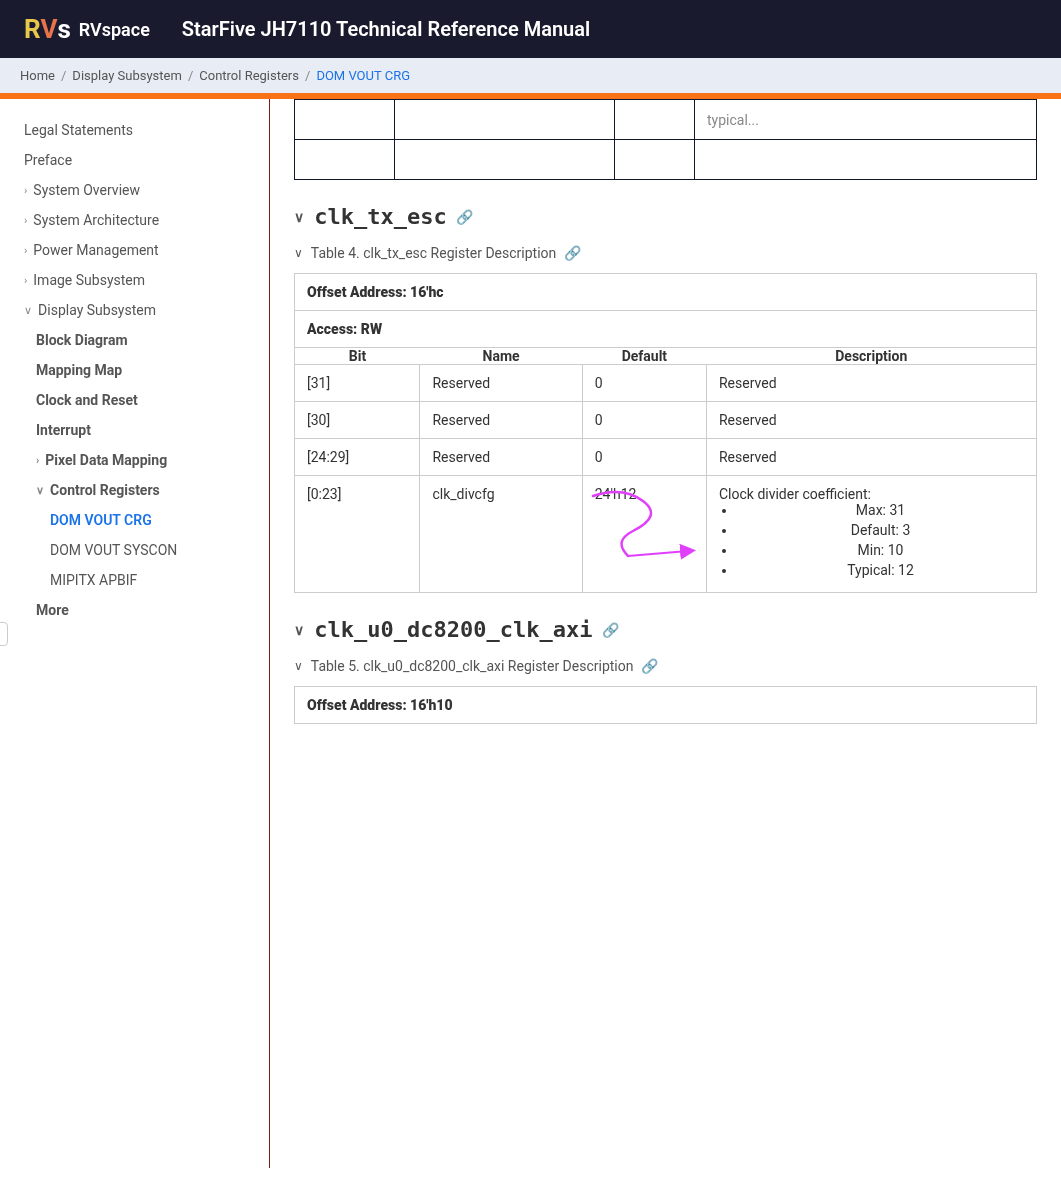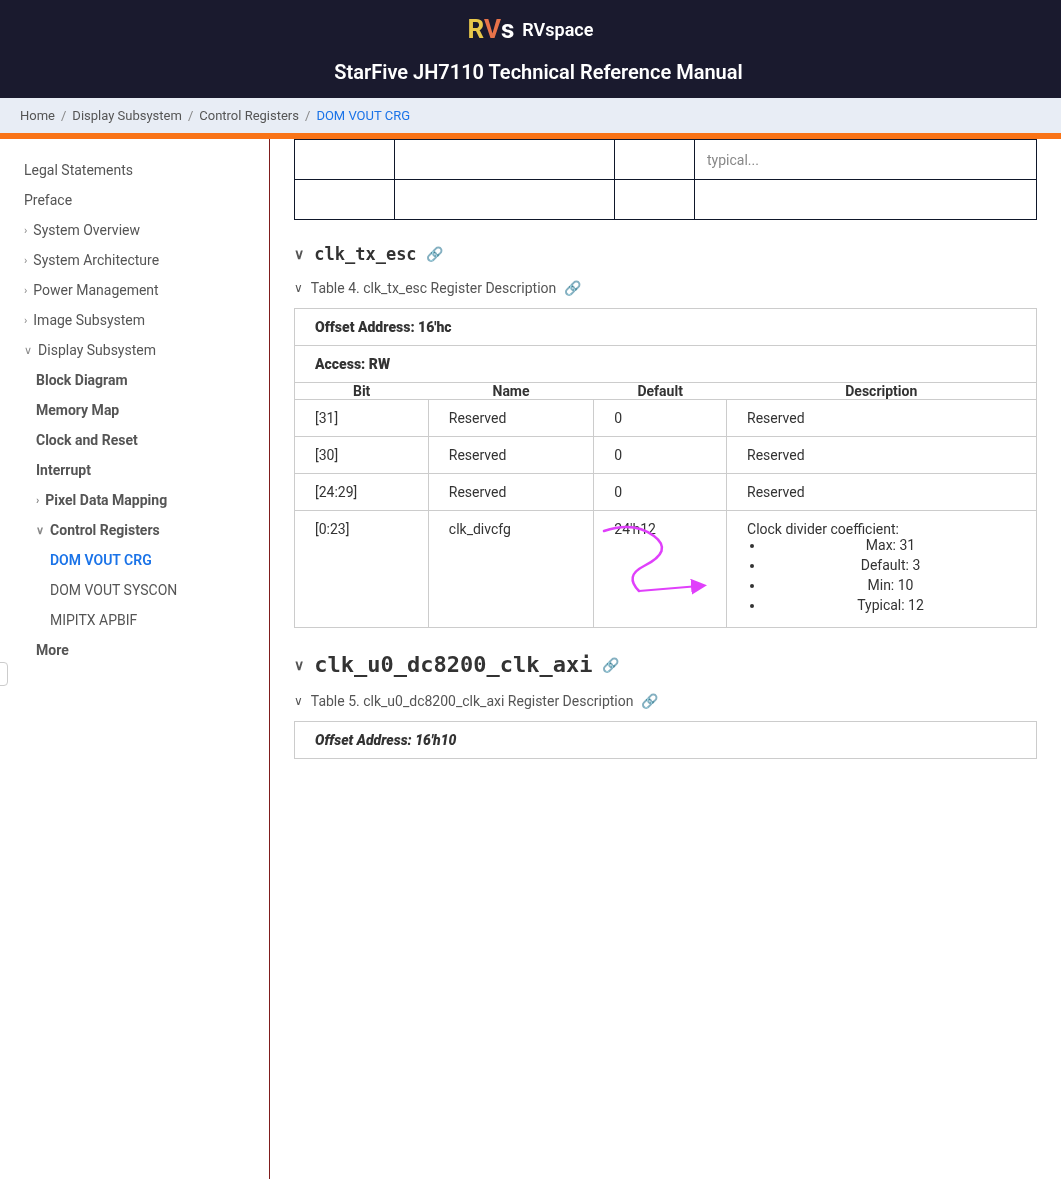--- a/index.html
+++ b/index.html
@@ -6,21 +6,20 @@
     body { font-family: -apple-system, BlinkMacSystemFont, 'Segoe UI', Roboto, sans-serif; font-size: 14px; color: #333; background: #fff; }
 
     
     .header {
       background: #1a1a2e;
       color: white;
       padding: 14px 24px;
       display: flex;
       align-items: center;
       gap: 16px;
-      flex-direction: column;
     }
     .logo-area {
       display: flex;
       align-items: center;
       gap: 8px;
     }
     .logo-text {
       font-size: 26px;
       font-weight: bold;
     }
@@ -136,21 +135,21 @@
 
     
     .reg-table {
       width: 100%;
       border-collapse: collapse;
       margin-bottom: 24px;
       border: 1px solid #ccc;
     }
     .reg-table tbody td {
       border: 1px solid #ccc;
-      padding: 10px 20px;
+      padding: 10px 12px;
       vertical-align: top;
     }
     .reg-table .offset-row td, .reg-table .access-row td {
       font-weight: 700;
       font-size: 14px;
     }
 
     .desc-list { list-style: disc; padding-left: 18px; text-align: center; }
     .desc-list li { margin-bottom: 4px; }
   </style>
@@ -205,21 +204,21 @@
       <span>Image Subsystem</span>
     </div>
     <div class="sidebar-item">
       <span class="expand-icon">∨</span>
       <span>Display Subsystem</span>
     </div>
     <div class="sidebar-item sub">
       <span>Block Diagram</span>
     </div>
     <div class="sidebar-item sub">
-      <span>Memory Map</span>
+      <span>Mapping Map</span>
     </div>
     <div class="sidebar-item sub">
       <span>Clock and Reset</span>
     </div>
     <div class="sidebar-item sub">
       <span>Interrupt</span>
     </div>
     <div class="sidebar-item sub">
       <span class="expand-icon">›</span>
       <span>Pixel Data Mapping</span>
@@ -256,21 +255,21 @@
           <td></td>
           <td></td>
           <td></td>
           <td></td>
         </tr>
       </tbody>
     </table>
 
     <div class="section-heading">
       <span class="toggle">∨</span>
-      <span style="font-family: monospace; font-size: 17px;">clk_tx_esc</span>
+      <span style="font-family: monospace; font-size: 22px;">clk_tx_esc</span>
       <span class="link-icon" style="font-size:14px; color:#aaa;">🔗</span>
     </div>
 
     <div class="subsection-heading">
       <span class="toggle">∨</span>
       <span>Table 4. clk_tx_esc Register Description</span>
       <span class="link-icon">🔗</span>
     </div>
 
     <table class="reg-table">
@@ -339,21 +338,21 @@
       <span style="font-family: monospace; font-size: 22px;">clk_u0_dc8200_clk_axi</span>
       <span class="link-icon" style="font-size:14px; color:#aaa;">🔗</span>
     </div>
 
     <div class="subsection-heading">
       <span class="toggle">∨</span>
       <span>Table 5. clk_u0_dc8200_clk_axi Register Description</span>
       <span class="link-icon">🔗</span>
     </div>
 
-    <table class="reg-table" style="margin-bottom: 16px; font-style: italic;">
+    <table class="reg-table" style="margin-bottom: 16px;">
       <tbody>
         <tr class="offset-row">
           <td colspan="4"><strong>Offset Address: 16'h10</strong></td>
         </tr>
       </tbody>
     </table>
 
   </main>
 </div>
 

